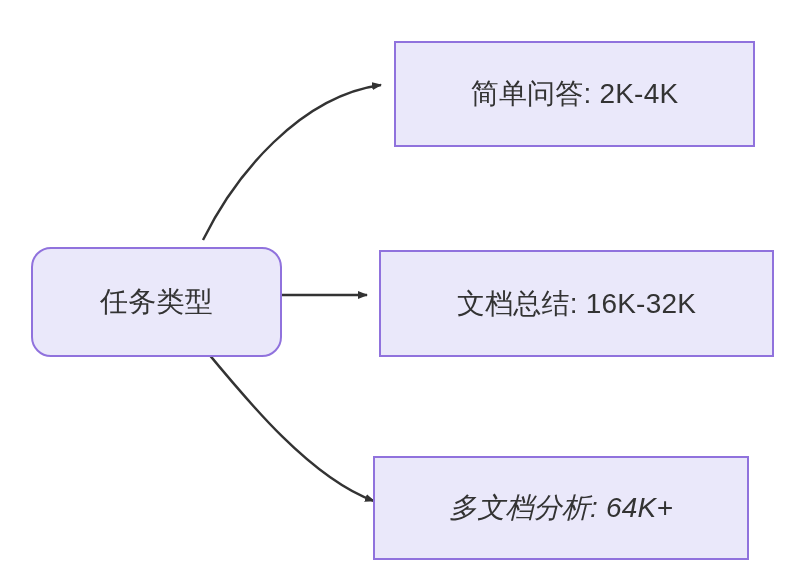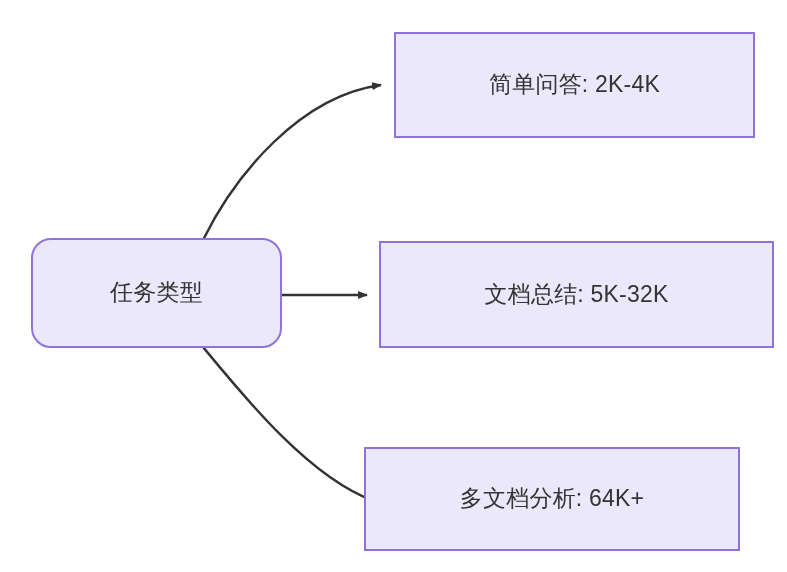--- a/index.html
+++ b/index.html
@@ -24,25 +24,26 @@
   }
   .node {
     position: absolute;
     box-sizing: border-box;
     background: #eae8fa;
     border: 2px solid #9072dd;
     display: flex;
     align-items: center;
     justify-content: center;
     color: #333333;
-    font-size: 23px;
+    font-size: 28px;
     line-height: 1.2;
     letter-spacing: 0.2px;
     white-space: nowrap;
     text-align: center;
+    margin-top: 9px;
   }
   #node-source {
     left: 31px;
     top: 238px;
     width: 251px;
     height: 110px;
     border-radius: 20px;
   }
   #node-simple-qa {
     left: 394px;
@@ -50,24 +51,25 @@
     width: 361px;
     height: 106px;
   }
   #node-doc-summary {
     left: 379px;
     top: 241px;
     width: 395px;
     height: 107px;
   }
   #node-multi-doc {
-    left: 364px;
+    left: 373px;
     top: 447px;
     width: 376px;
     height: 104px;
+    font-style: italic;
   }
   .node-label {
     pointer-events: none;
   }
 </style>
 </head>
 <body>
 
 <div id="canvas">
 
@@ -87,20 +89,20 @@
 
   <div class="node" id="node-source">
     <span class="node-label">任务类型</span>
   </div>
 
   <div class="node" id="node-simple-qa">
     <span class="node-label">简单问答: 2K-4K</span>
   </div>
 
   <div class="node" id="node-doc-summary">
-    <span class="node-label">文档总结: 5K-32K</span>
+    <span class="node-label">文档总结: 16K-32K</span>
   </div>
 
   <div class="node" id="node-multi-doc">
     <span class="node-label">多文档分析: 64K+</span>
   </div>
 
 </div>
 
 </body></html>

